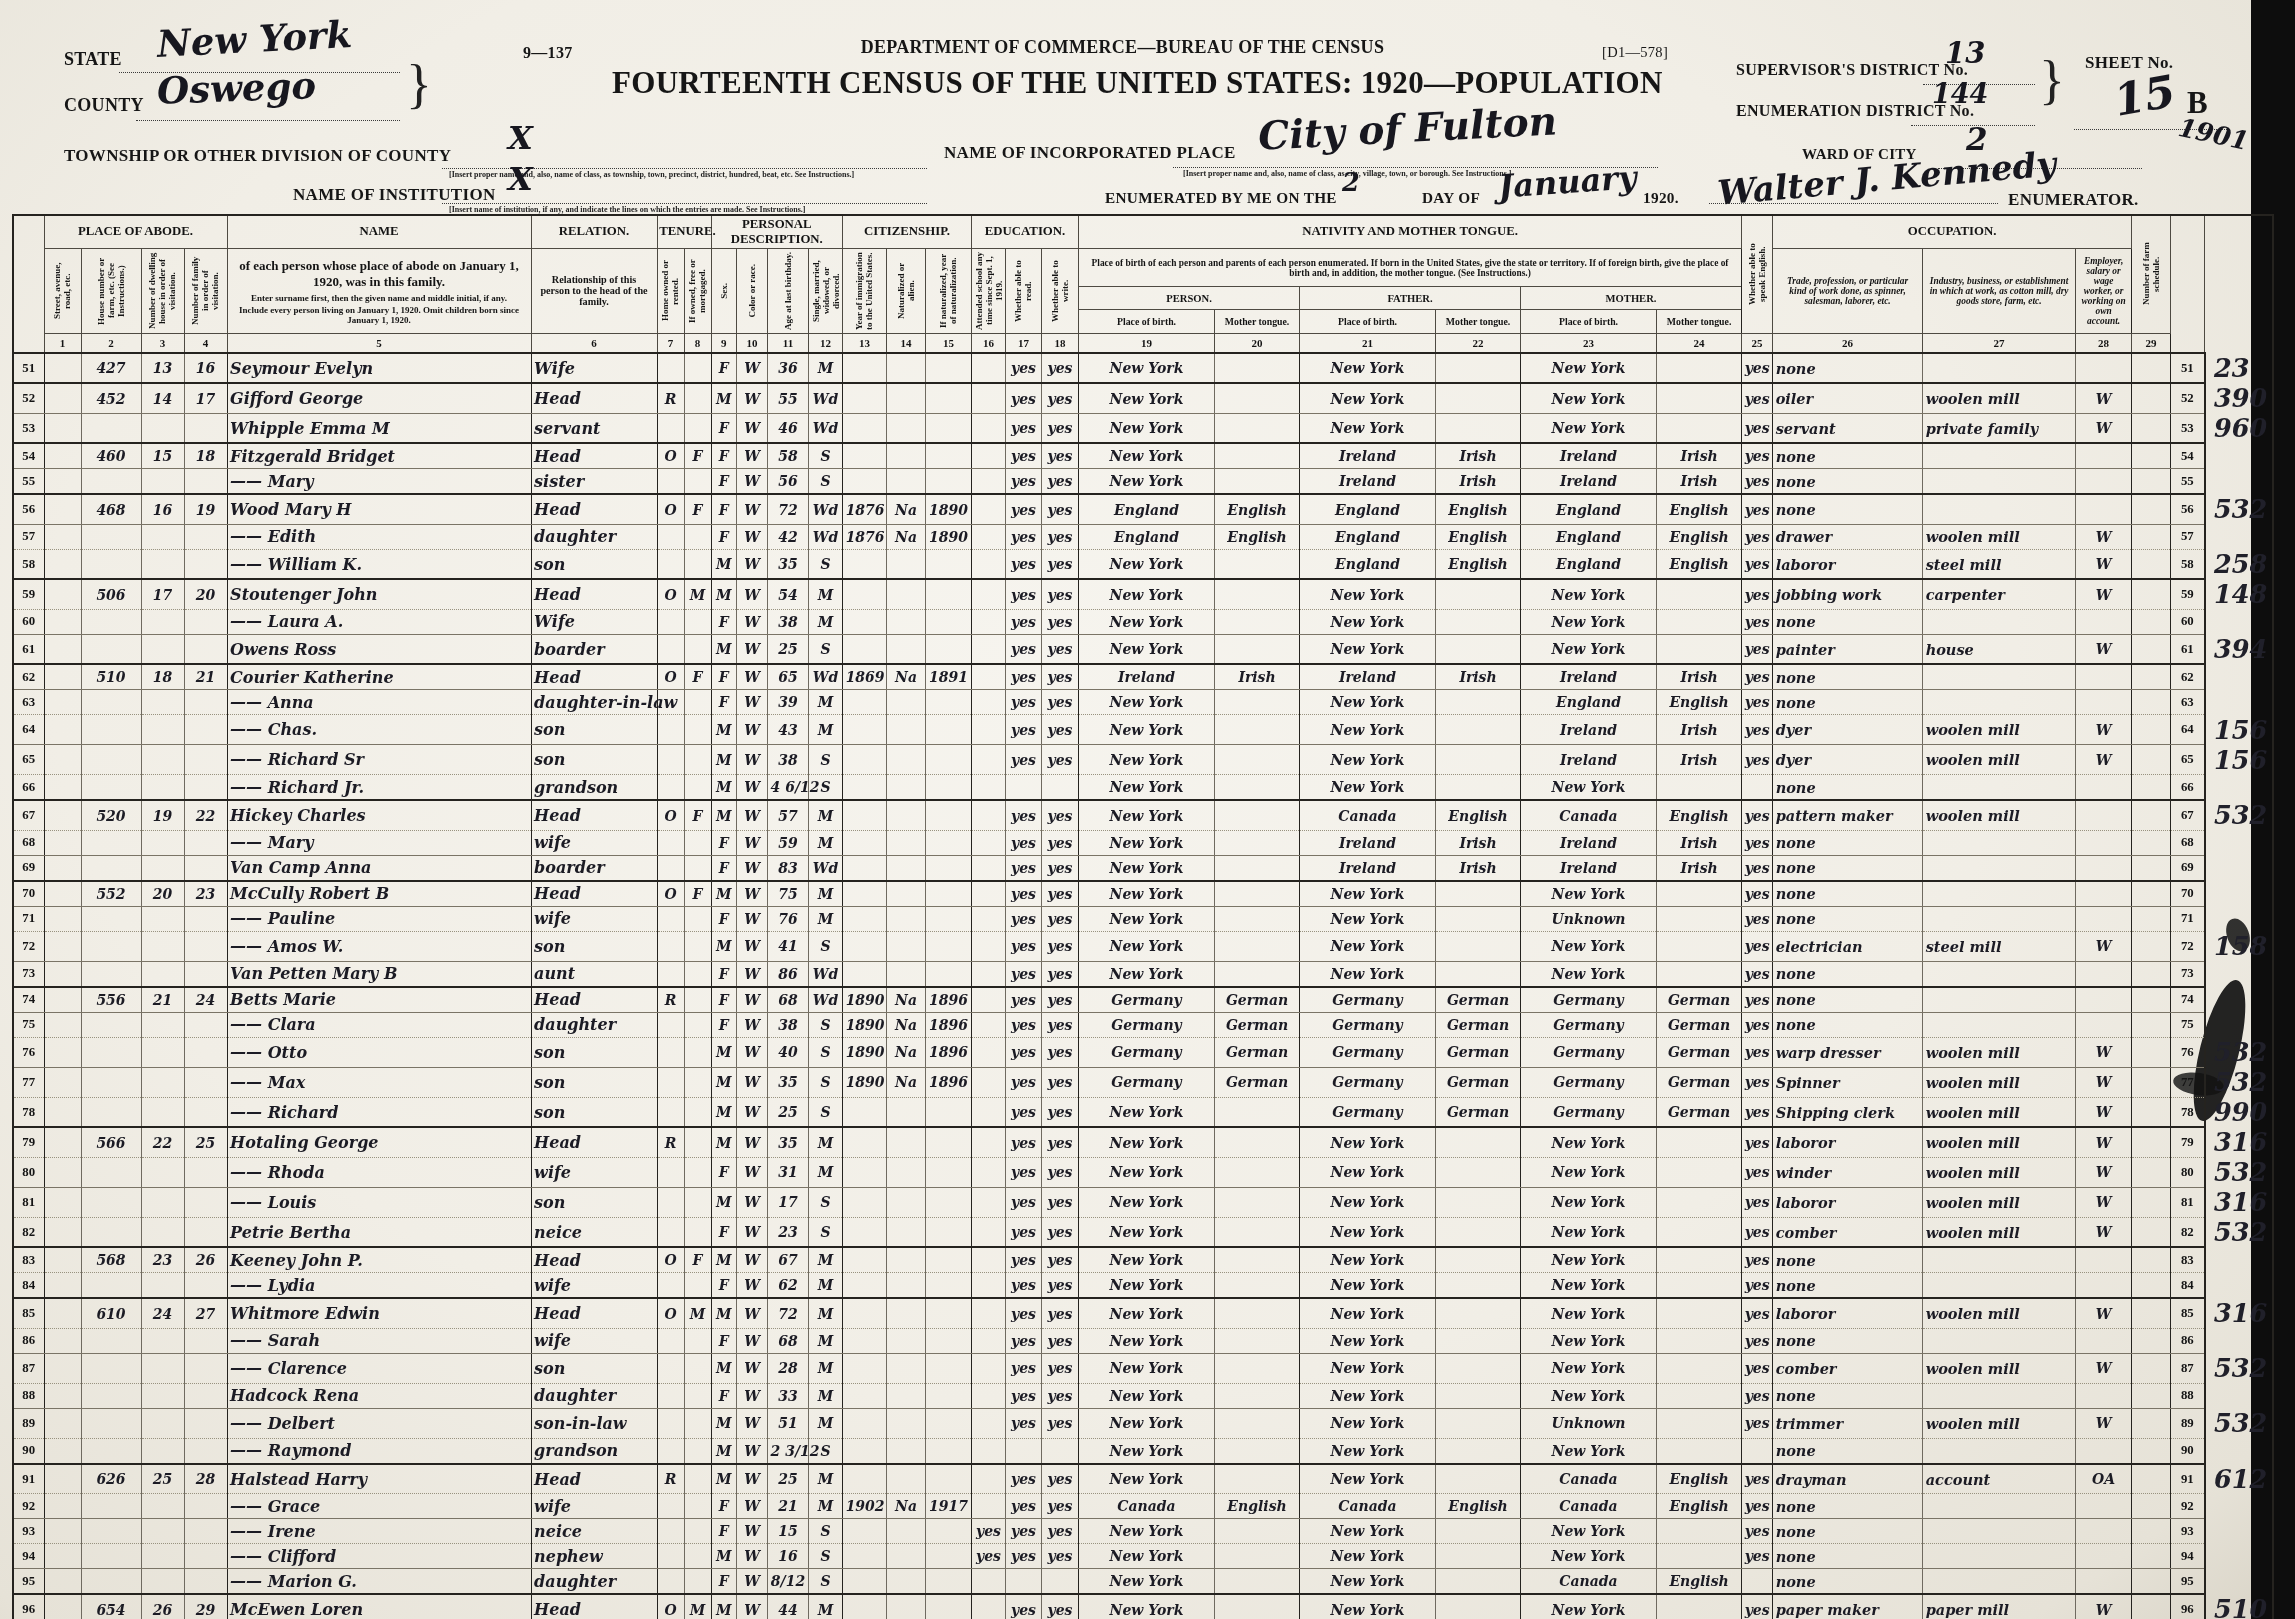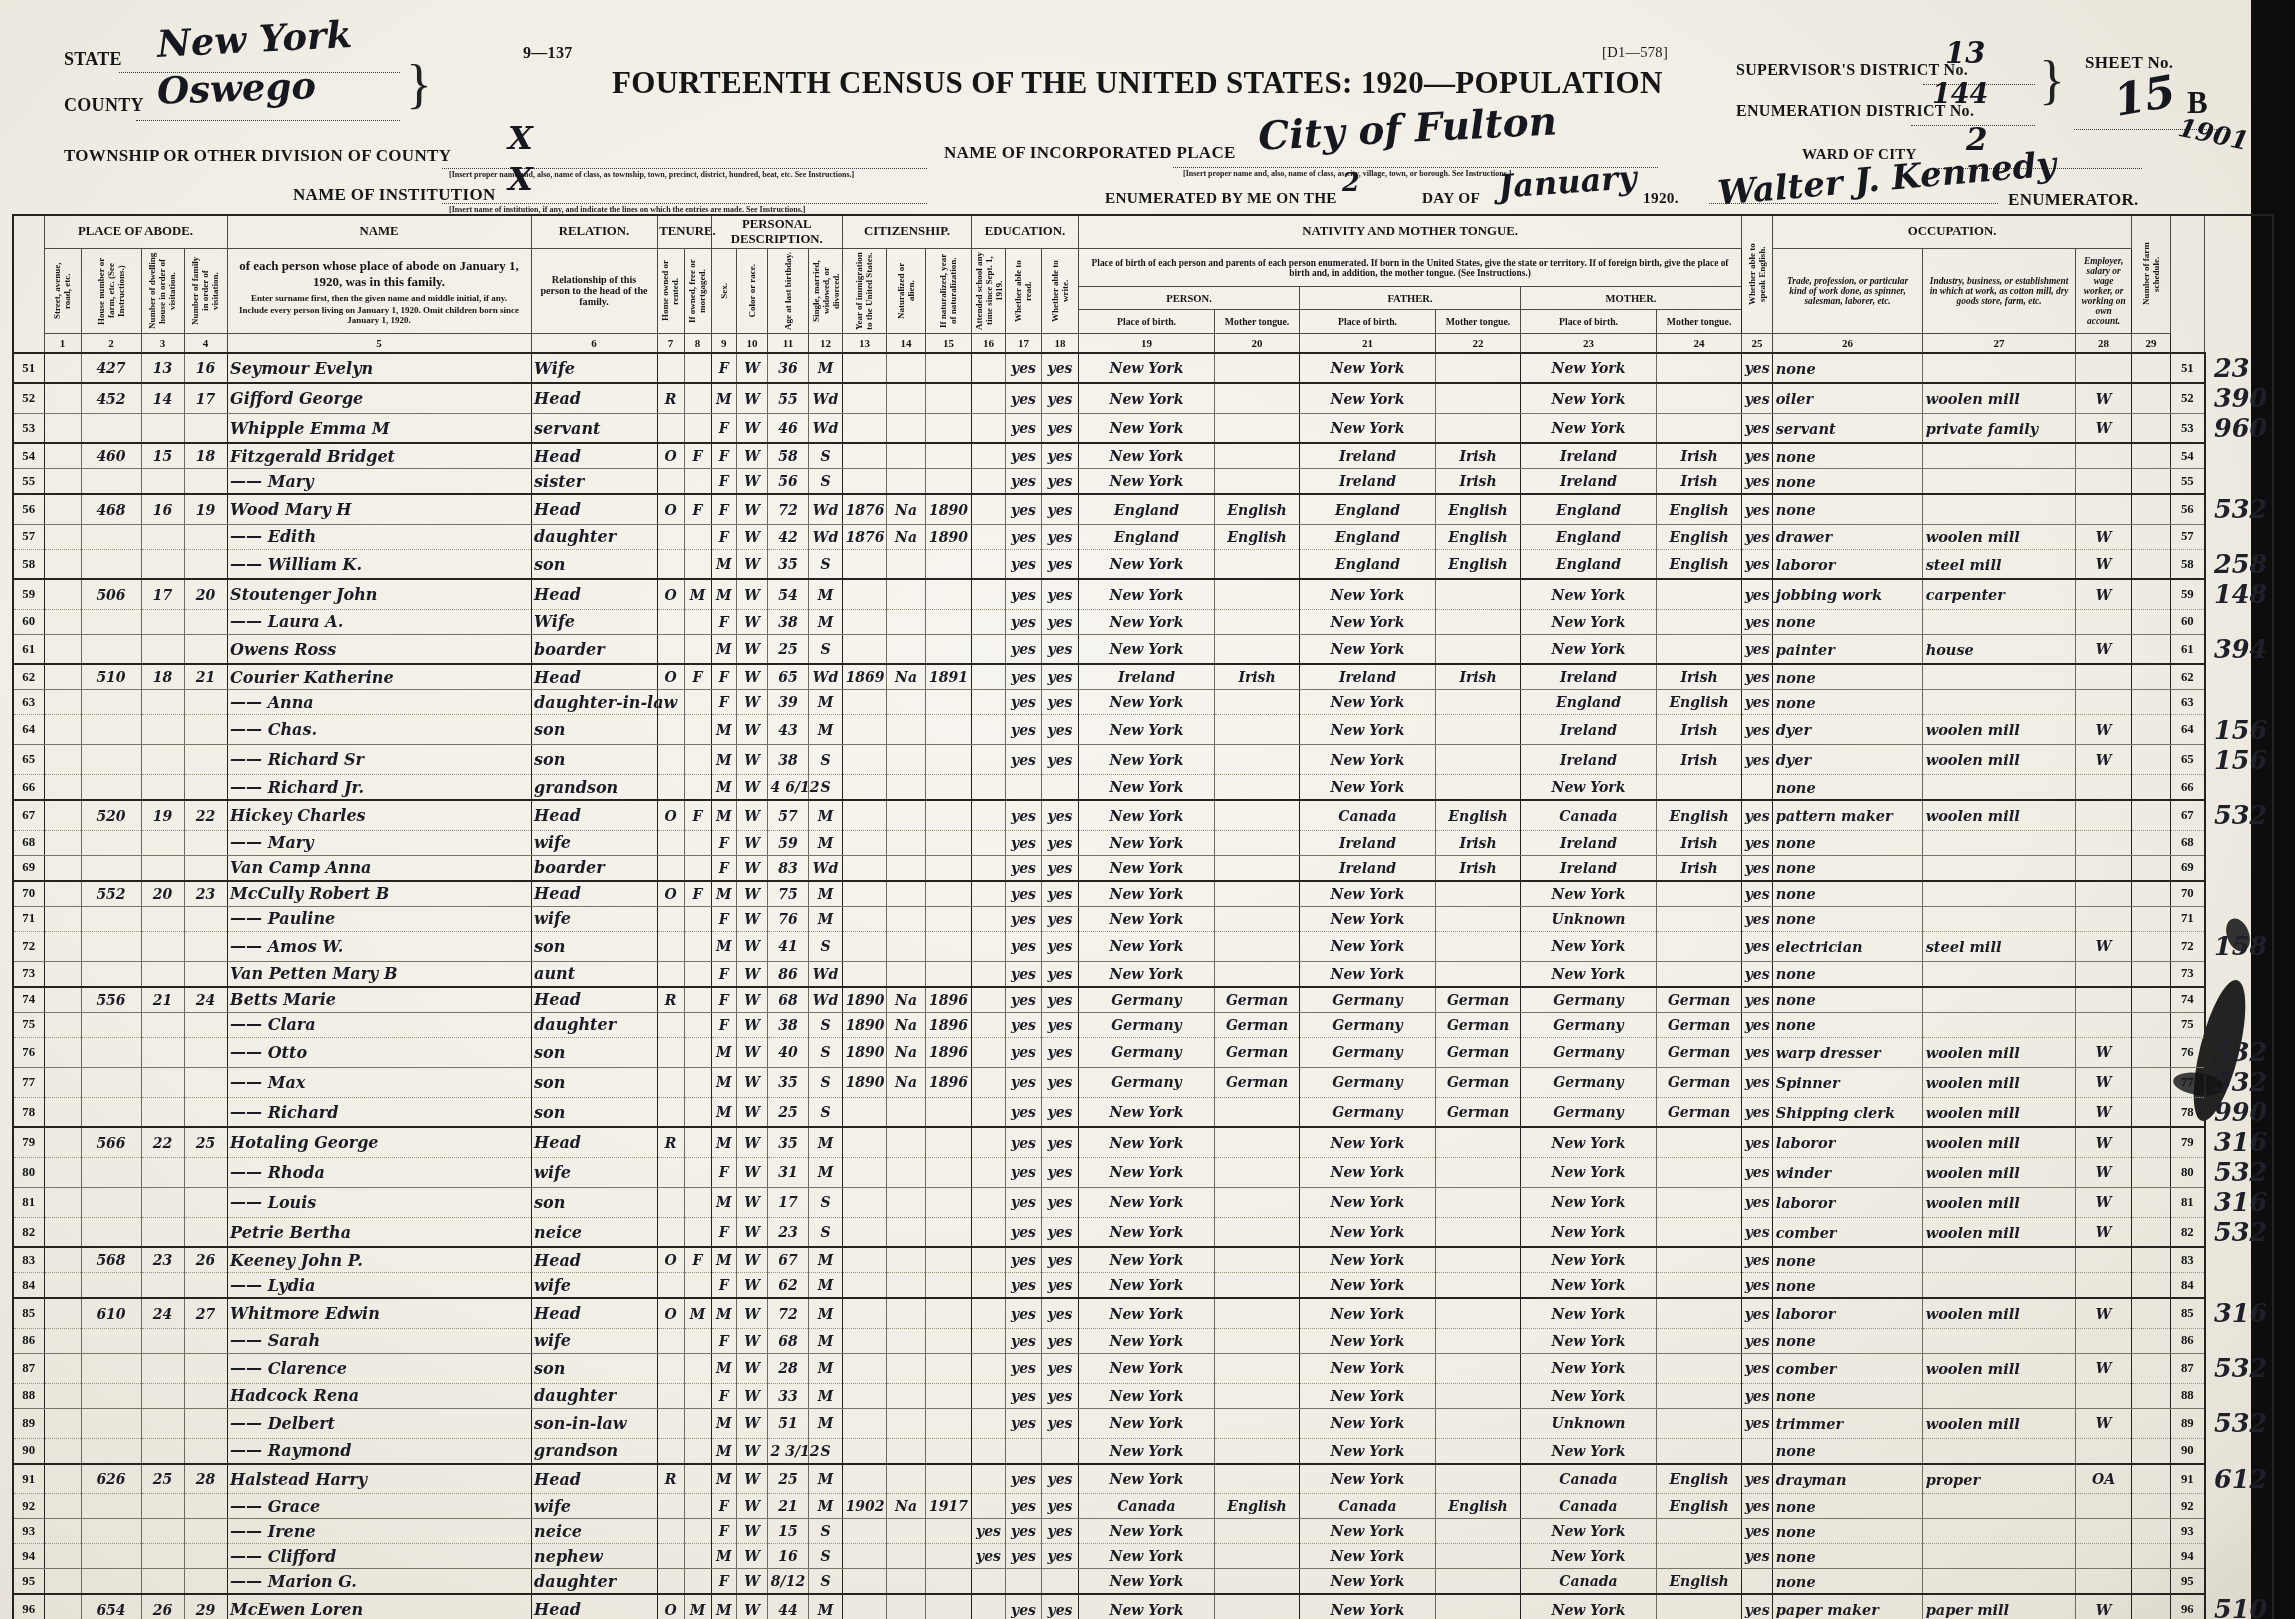--- a/index.html
+++ b/index.html
@@ -74,20 +74,21 @@
   <div class="ph" style="left:64px;top:49px;font-size:18px;">STATE</div>
   <div class="hwv hw" style="left:157px;top:17px;font-size:37px;transform:rotate(-3deg);">New York</div>
   <div class="fline" style="left:119px;top:71px;width:281px;"></div>
   <div class="ph" style="left:64px;top:95px;font-size:18px;">COUNTY</div>
   <div class="hwv hw" style="left:157px;top:66px;font-size:37px;transform:rotate(-2deg);">Oswego</div>
   <div class="fline" style="left:136px;top:119px;width:264px;"></div>
   <div class="brace" style="left:406px;top:53px;">}</div>
 
   <div class="ph" style="left:523px;top:44px;font-size:16px;">9—137</div>
 
+  <div class="ph" style="left:655px;top:37px;width:935px;text-align:center;font-size:18px;">DEPARTMENT OF COMMERCE—BUREAU OF THE CENSUS</div>
   <div class="ph" style="left:612px;top:65px;width:1020px;text-align:center;font-size:31px;">FOURTEENTH CENSUS OF THE UNITED STATES: 1920—POPULATION</div>
 
   <div class="ph" style="left:1602px;top:44px;font-size:14.5px;font-weight:normal;text-align:right;">[D1—578]</div>
 
   <div class="ph" style="left:1736px;top:61px;font-size:16px;">SUPERVISOR'S DISTRICT No.</div>
   <div class="hwv hw" style="left:1945px;top:36px;font-size:29px;">13</div>
   <div class="fline" style="left:1923px;top:83px;width:112px;"></div>
   <div class="brace" style="left:2039px;top:49px;">}</div>
   <div class="ph" style="left:1736px;top:102px;font-size:16px;">ENUMERATION DISTRICT No.</div>
   <div class="hwv hw" style="left:1932px;top:78px;font-size:27px;">144</div>
@@ -1670,21 +1671,21 @@
           <td class="hw">yes</td>
           <td class="hw">yes</td>
           <td class="hw">New York</td>
           <td class="hw"></td>
           <td class="hw">New York</td>
           <td class="hw"></td>
           <td class="hw">Canada</td>
           <td class="hw">English</td>
           <td class="hw">yes</td>
           <td class="hw">drayman</td>
-          <td class="hw">proper</td>
+          <td class="hw">account</td>
           <td class="hw">OA</td>
           <td class="hw"></td>
           <td class="ln">91</td>
           <td class="hw">612</td>
         </tr>
         <tr>
           <td class="ln">92</td>
           <td class="hw"></td>
           <td class="hw"></td>
           <td class="hw"></td>

